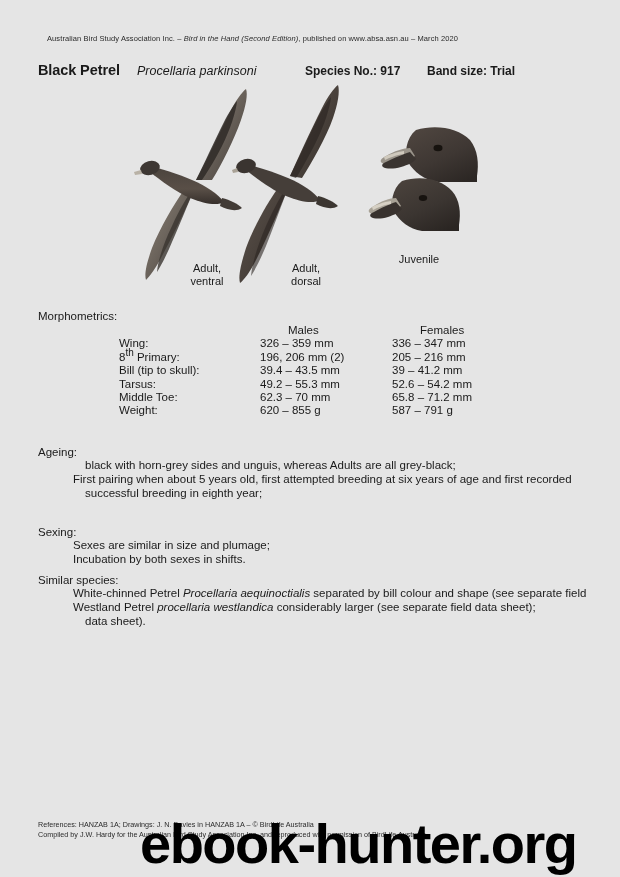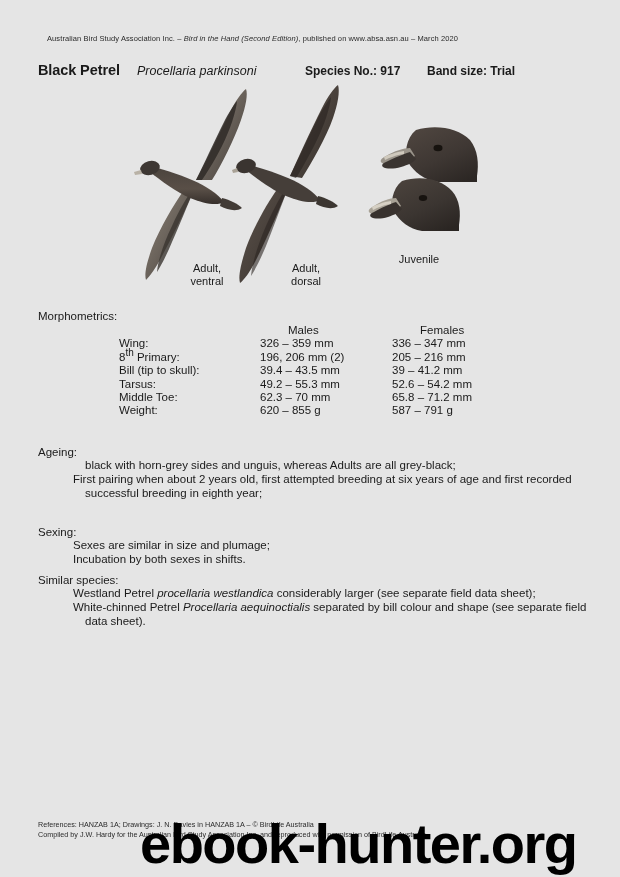--- a/index.html
+++ b/index.html
@@ -327,34 +327,34 @@
         <td class="col-label">Weight:</td>
         <td class="col-male">620 – 855 g</td>
         <td class="col-female">587 – 791 g</td>
       </tr>
     </tbody>
   </table>
 
   <div class="section-label" id="ageing-label">Ageing:</div>
   <div class="prose-block" id="ageing-body">
     <div class="prose-line indent2">black with horn-grey sides and unguis, whereas Adults are all grey-black;</div>
-    <div class="prose-line indent1">First pairing when about 2 years old, first attempted breeding at six years of age and first recorded</div>
+    <div class="prose-line indent1">First pairing when about 5 years old, first attempted breeding at six years of age and first recorded</div>
     <div class="prose-line indent2">successful breeding in eighth year;</div>
   </div>
 
   <div class="section-label" id="sexing-label">Sexing:</div>
   <div class="prose-block" id="sexing-body">
     <div class="prose-line indent1">Sexes are similar in size and plumage;</div>
     <div class="prose-line indent1">Incubation by both sexes in shifts.</div>
   </div>
 
   <div class="section-label" id="similar-label">Similar species:</div>
   <div class="prose-block" id="similar-body">
+    <div class="prose-line indent1"><span>White-chinned Petrel </span><span class="ital">Procellaria aequinoctialis</span><span> separated by bill colour and shape (see separate field</span></div>
     <div class="prose-line indent1"><span>Westland Petrel </span><span class="ital">procellaria westlandica</span><span> considerably larger (see separate field data sheet);</span></div>
-    <div class="prose-line indent1"><span>White-chinned Petrel </span><span class="ital">Procellaria aequinoctialis</span><span> separated by bill colour and shape (see separate field</span></div>
     <div class="prose-line indent2">data sheet).</div>
   </div>
 
   <div class="footer">
     <div>References: HANZAB 1A;  Drawings: J. N. Davies in HANZAB 1A – © BirdLife Australia</div>
     <div>Compiled by J.W. Hardy for the Australian Bird Study Association Inc. and reproduced with permission of BirdLife Australia</div>
   </div>
 
   <div class="watermark">ebook-hunter.org</div>
 

